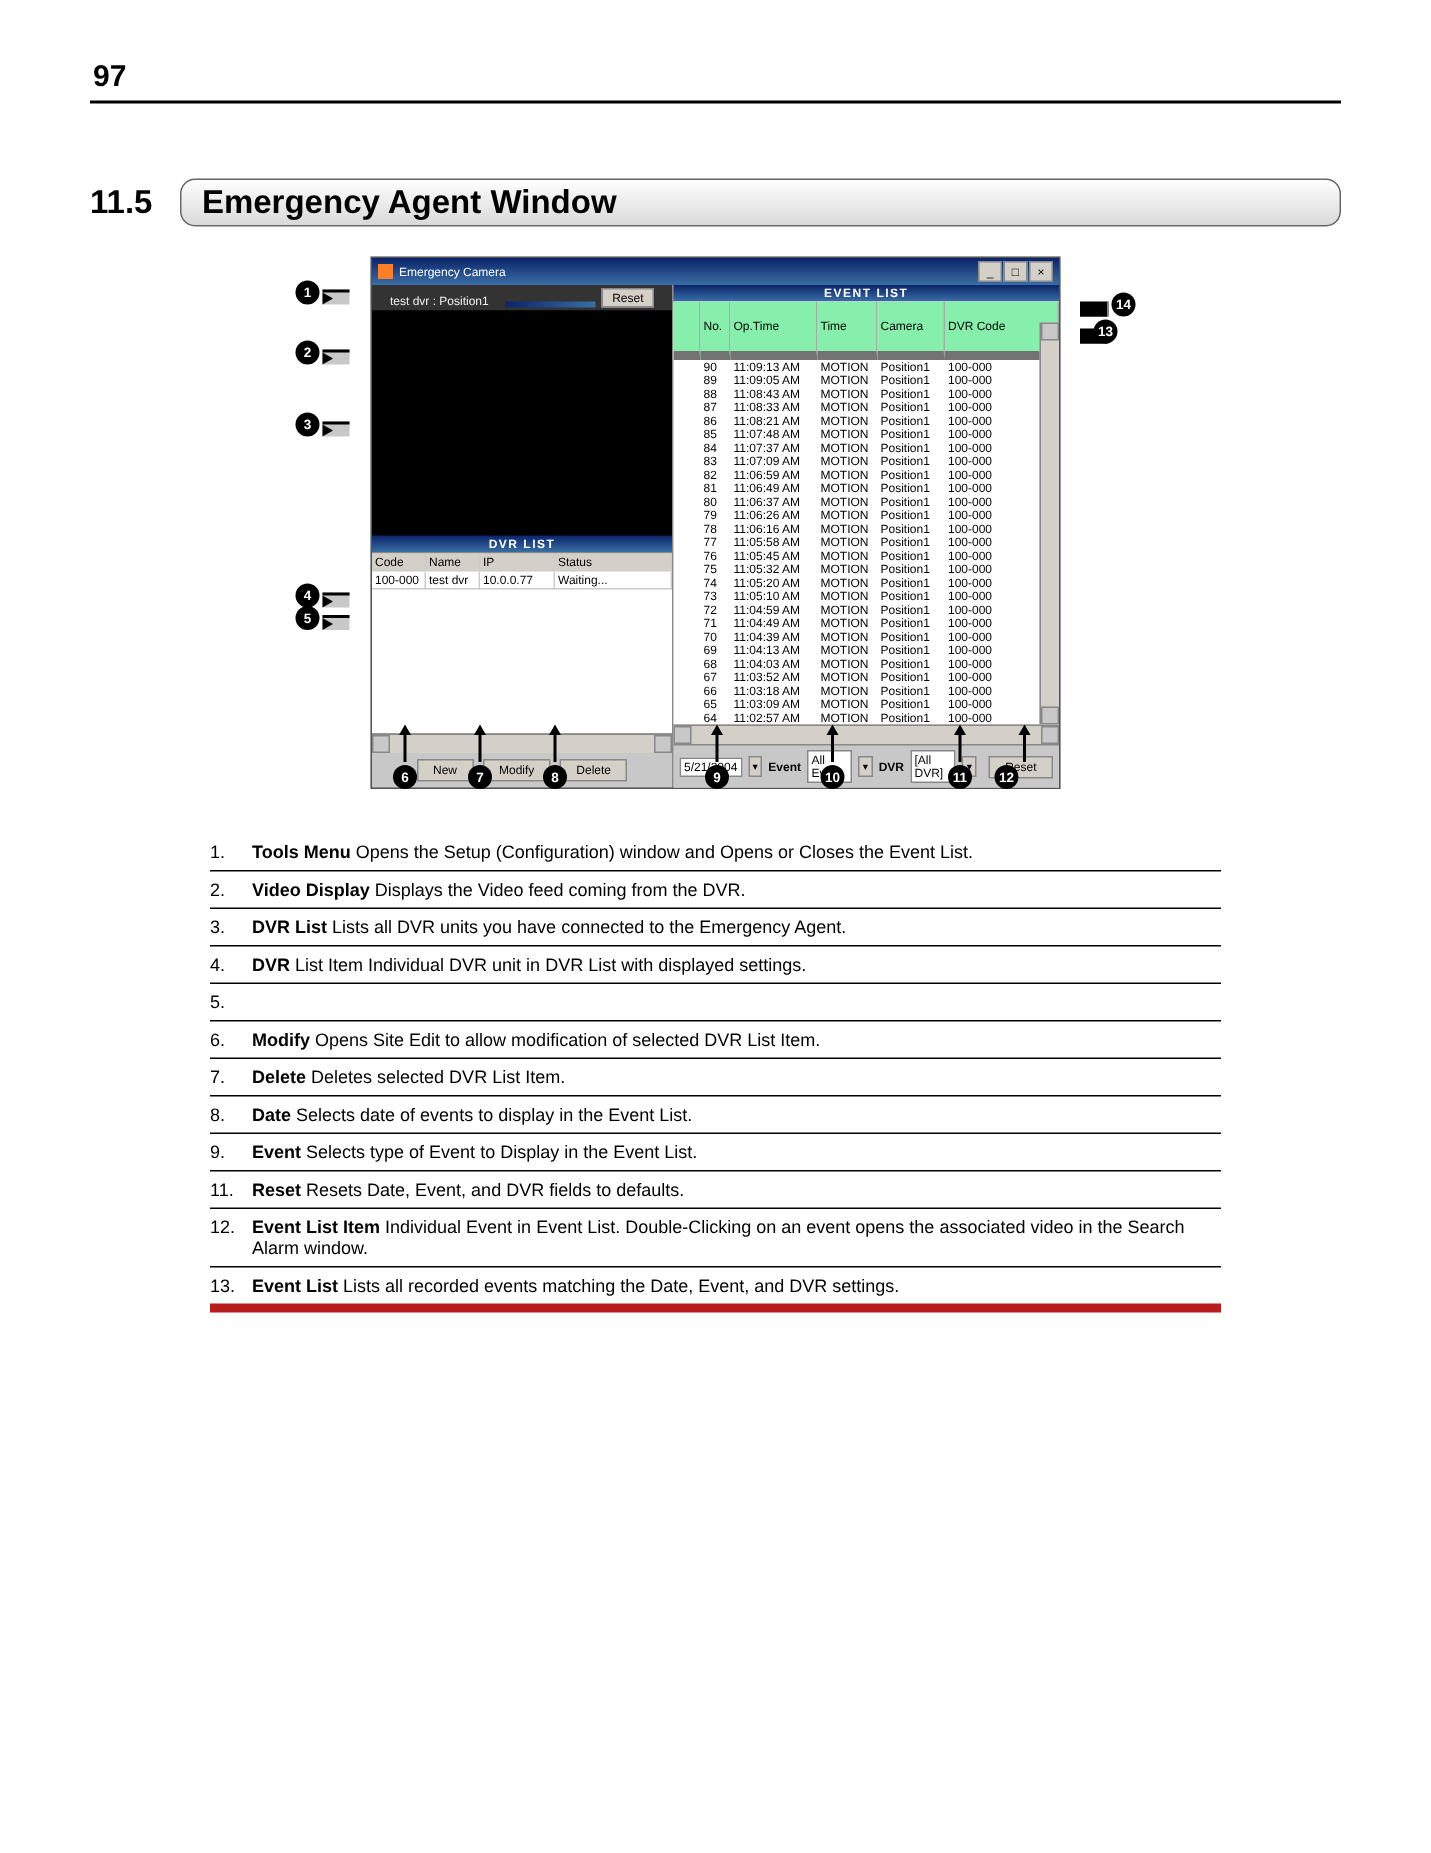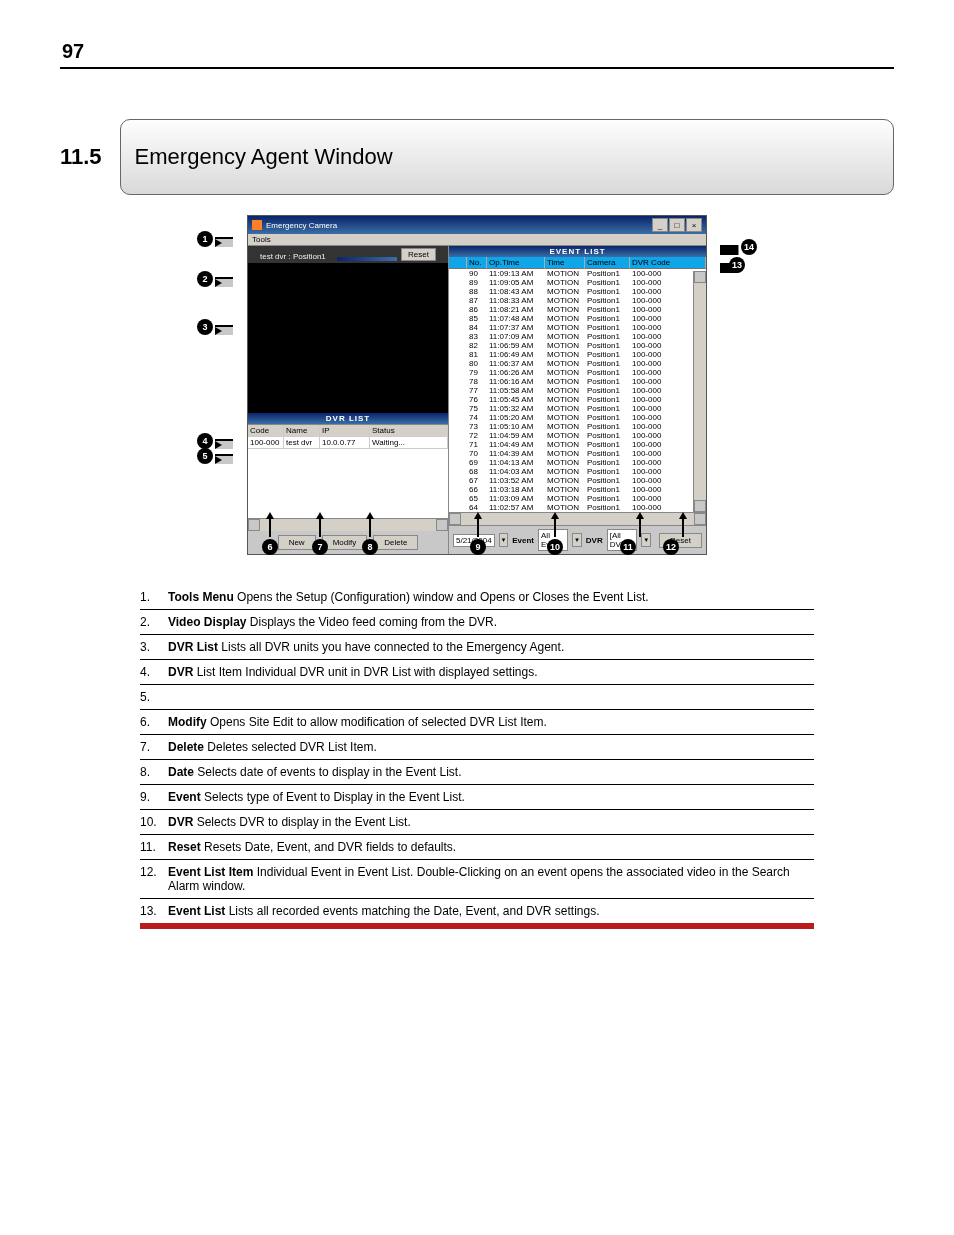--- a/index.html
+++ b/index.html
@@ -3,21 +3,21 @@
 <meta charset="utf-8">
 <style>
   html,body{margin:0;padding:0;background:#fff;font-family:Arial,Helvetica,sans-serif;color:#000}
   .page{width:954px;height:1232px;box-sizing:border-box;padding:40px 60px 30px 60px;position:relative}
   .page-num{font-size:20px;font-weight:bold;margin:0 0 4px 2px}
   .top-rule{height:2px;background:#000;margin:0 0 50px 0}
 
   
   .sec-wrap{display:flex;align-items:stretch;margin-bottom:18px}
   .sec-num{font-size:22px;font-weight:bold;padding:0 18px 0 0;display:flex;align-items:center}
-  .sec-title{flex:1;border:1px solid #666;border-radius:10px;padding:24px 14px;font-size:22px;font-weight:normal;
+  .sec-title{flex:1;border:1px solid #666;border-radius:10px;padding:2px 14px;font-size:22px;font-weight:bold;
     background:linear-gradient(#fefefe,#d9d9d9)}
 
   
   .shot-wrap{position:relative;width:560px;margin:20px auto 30px auto}
   .shot{width:460px;margin:0 auto}
   .app{border:1px solid #555;background:#c8c8c8;font-size:8px}
   .titlebar{display:flex;align-items:center;background:linear-gradient(#0a246a,#3a6ea5);color:#fff;padding:2px 4px}
   .titlebar .icon{width:10px;height:10px;background:#ff7f27;margin-right:4px}
   .titlebar .sp{flex:1}
   .winbtn{width:14px;height:12px;background:#d4d0c8;border:1px solid #888;margin-left:1px;display:flex;align-items:center;justify-content:center;font-size:8px;color:#000}
@@ -38,21 +38,21 @@
   .dvr-fill{flex:1;background:#fff;overflow:hidden}
   .hscroll{height:12px;background:#d4d0c8;border-top:1px solid #888;position:relative}
   .hscroll:before,.hscroll:after{content:"";position:absolute;top:0;width:12px;height:100%;background:#c8c8c8;border:1px solid #888;box-sizing:border-box}
   .hscroll:before{left:0}.hscroll:after{right:0}
   .btnrow{display:flex;gap:6px;justify-content:center;padding:4px;background:#c8c8c8}
   .btn{background:#d4d0c8;border:1px solid #888;padding:2px 10px;font-size:8px}
   .right{flex:1;display:flex;flex-direction:column;background:#c8c8c8}
   .evt-head{background:linear-gradient(#0a246a,#3a6ea5);color:#fff;text-align:center;font-weight:bold;padding:1px 0;letter-spacing:1px}
   .evt-list{flex:1;background:#fff;overflow:hidden;position:relative}
   .evt-list .hdr,.evt-list .row{display:flex}
-  .evt-list .hdr span{background:#0ea5e9;border-right:1px solid #aaa;border-bottom:1px solid #737373;padding:1px 2px;box-sizing:border-box;font-size:8px}
+  .evt-list .hdr span{background:#86efac;border-right:1px solid #aaa;border-bottom:6px solid #737373;padding:12px 2px;box-sizing:border-box;font-size:8px}
   .evt-list .row span{border-right:0;border-bottom:0;padding:0 2px;box-sizing:border-box;font-size:8px;color:#000;white-space:nowrap}
   .ec1{width:18px}.ec2{width:20px}.ec3{width:58px}.ec4{width:40px}.ec5{width:45px}.ec6{flex:1}
   .vscroll{position:absolute;top:14px;right:0;bottom:0;width:12px;background:#d4d0c8;border-left:1px solid #888}
   .vscroll:before,.vscroll:after{content:"";position:absolute;left:0;height:12px;width:100%;background:#c8c8c8;border:1px solid #888;box-sizing:border-box}
   .vscroll:before{top:0}.vscroll:after{bottom:0}
   .filter{display:flex;gap:4px;align-items:center;padding:3px 4px;background:#c8c8c8;border-top:1px solid #888}
   .filter .fld{background:#fff;border:1px solid #888;padding:1px 2px;font-size:8px}
   .filter .lbl{font-size:8px;font-weight:bold}
   .filter .dd{width:10px;height:12px;background:#d4d0c8;border:1px solid #888;font-size:7px;display:flex;align-items:center;justify-content:center}
 
@@ -148,43 +148,40 @@
     <div class="m" style="bottom:0;left:273px">9</div>
     <div class="arr up" style="bottom:18px;left:277px">
         <div class="head"></div>
         <div class="shaft"></div>
       </div>
     <div class="m" style="bottom:0;left:350px">10</div>
     <div class="arr up" style="bottom:18px;left:354px">
         <div class="head"></div>
         <div class="shaft"></div>
       </div>
-    <div class="m" style="bottom:0;left:423px">11</div>
+    <div class="m" style="bottom:0;left:435px">11</div>
     <div class="arr up" style="bottom:18px;left:439px">
         <div class="head"></div>
         <div class="shaft"></div>
       </div>
     <div class="m" style="bottom:0;left:466px">12</div>
     <div class="arr up" style="bottom:18px;left:482px">
         <div class="head"></div>
         <div class="shaft"></div>
       </div>
 
     <div class="shot">
       <div class="app">
         <div class="titlebar">
           <span class="icon"></span>
           <span>Emergency Camera</span>
           <span class="sp"></span>
           <span class="winbtn">_</span>
           <span class="winbtn">□</span>
           <span class="winbtn">×</span>
-        </div>
-        <div class="menubar">
-          <span>Tools</span>
         </div>
         <div class="body">
           <div class="left">
             <div class="video-head">
               <span>test dvr : Position1</span>
               <span class="sp"></span>
               <span style="height:4px;flex:0 0 60px;background:linear-gradient(to right,#0a246a,#3a6ea5);margin-right:4px"></span>
               <span class="pbtn">Reset</span>
             </div>
             <div class="video-area"></div>
@@ -492,24 +489,20 @@
       </div>
       <div class="legend-row">
         <div class="ln">8.</div>
         <div class="lt"><b>Date</b> Selects date of events to display in the Event List.</div>
       </div>
       <div class="legend-row">
         <div class="ln">9.</div>
         <div class="lt"><b>Event</b> Selects type of Event to Display in the Event List.</div>
       </div>
       <div class="legend-row">
-        <div class="ln">10.</div>
-        <div class="lt"><b>DVR</b> Selects DVR to display in the Event List.</div>
-      </div>
-      <div class="legend-row">
         <div class="ln">11.</div>
         <div class="lt"><b>Reset</b> Resets Date, Event, and DVR fields to defaults.</div>
       </div>
       <div class="legend-row">
         <div class="ln">12.</div>
         <div class="lt"><b>Event List Item</b> Individual Event in Event List. Double-Clicking on an event opens the associated video in the Search Alarm window.</div>
       </div>
       <div class="legend-row last">
         <div class="ln">13.</div>
         <div class="lt"><b>Event List</b> Lists all recorded events matching the Date, Event, and DVR settings.</div>

